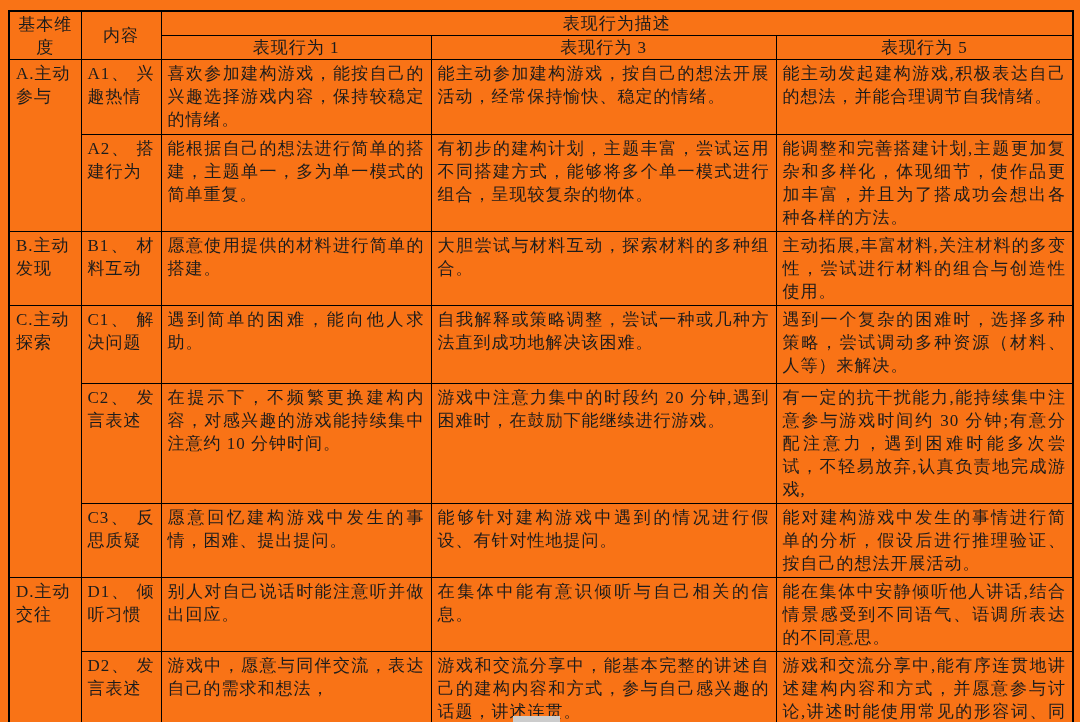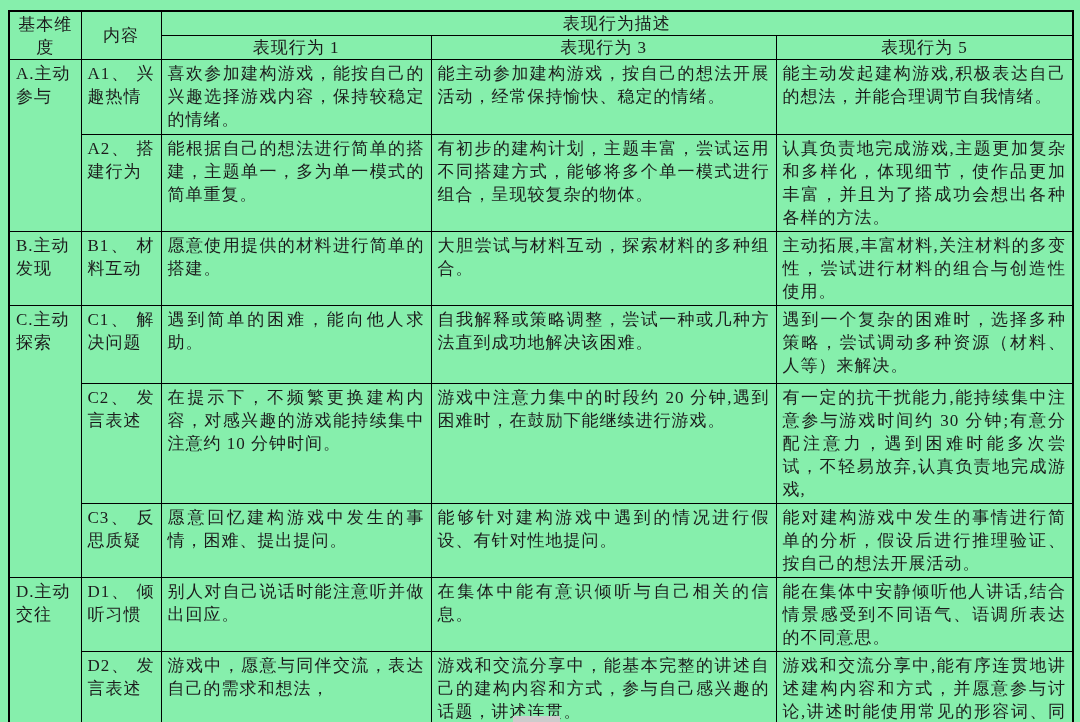--- a/index.html
+++ b/index.html
@@ -8,21 +8,21 @@
     width: 1080px;
     height: 722px;
     background: #ffffff;
     overflow: hidden;
     font-family: "Liberation Serif", serif;
   }
   .page {
     position: relative;
     width: 1080px;
     height: 722px;
-    background: #86efac;
+    background: #f97316;
   }
   table.eval {
     position: absolute;
     left: 8px;
     top: 10px;
     width: 1064px;
     border-collapse: collapse;
     table-layout: fixed;
     border: 2px solid #000;
     color: #1c1c1c;
@@ -88,21 +88,21 @@
         <td rowspan="2" class="dim">A.主动参与</td>
         <td class="content">A1、 兴趣热情</td>
         <td class="desc">喜欢参加建构游戏，能按自己的兴趣选择游戏内容，保持较稳定的情绪。</td>
         <td class="desc">能主动参加建构游戏，按自己的想法开展活动，经常保持愉快、稳定的情绪。</td>
         <td class="desc">能主动发起建构游戏,积极表达自己的想法，并能合理调节自我情绪。</td>
       </tr>
       <tr style="height:68px">
         <td class="content">A2、 搭建行为</td>
         <td class="desc">能根据自己的想法进行简单的搭建，主题单一，多为单一模式的简单重复。</td>
         <td class="desc">有初步的建构计划，主题丰富，尝试运用不同搭建方式，能够将多个单一模式进行组合，呈现较复杂的物体。</td>
-        <td class="desc">认真负责地完成游戏,主题更加复杂和多样化，体现细节，使作品更加丰富，并且为了搭成功会想出各种各样的方法。</td>
+        <td class="desc">能调整和完善搭建计划,主题更加复杂和多样化，体现细节，使作品更加丰富，并且为了搭成功会想出各种各样的方法。</td>
       </tr>
 
       <tr style="height:55px">
         <td class="dim">B.主动发现</td>
         <td class="content">B1、 材料互动</td>
         <td class="desc">愿意使用提供的材料进行简单的搭建。</td>
         <td class="desc">大胆尝试与材料互动，探索材料的多种组合。</td>
         <td class="desc">主动拓展,丰富材料,关注材料的多变性，尝试进行材料的组合与创造性使用。</td>
       </tr>
 

